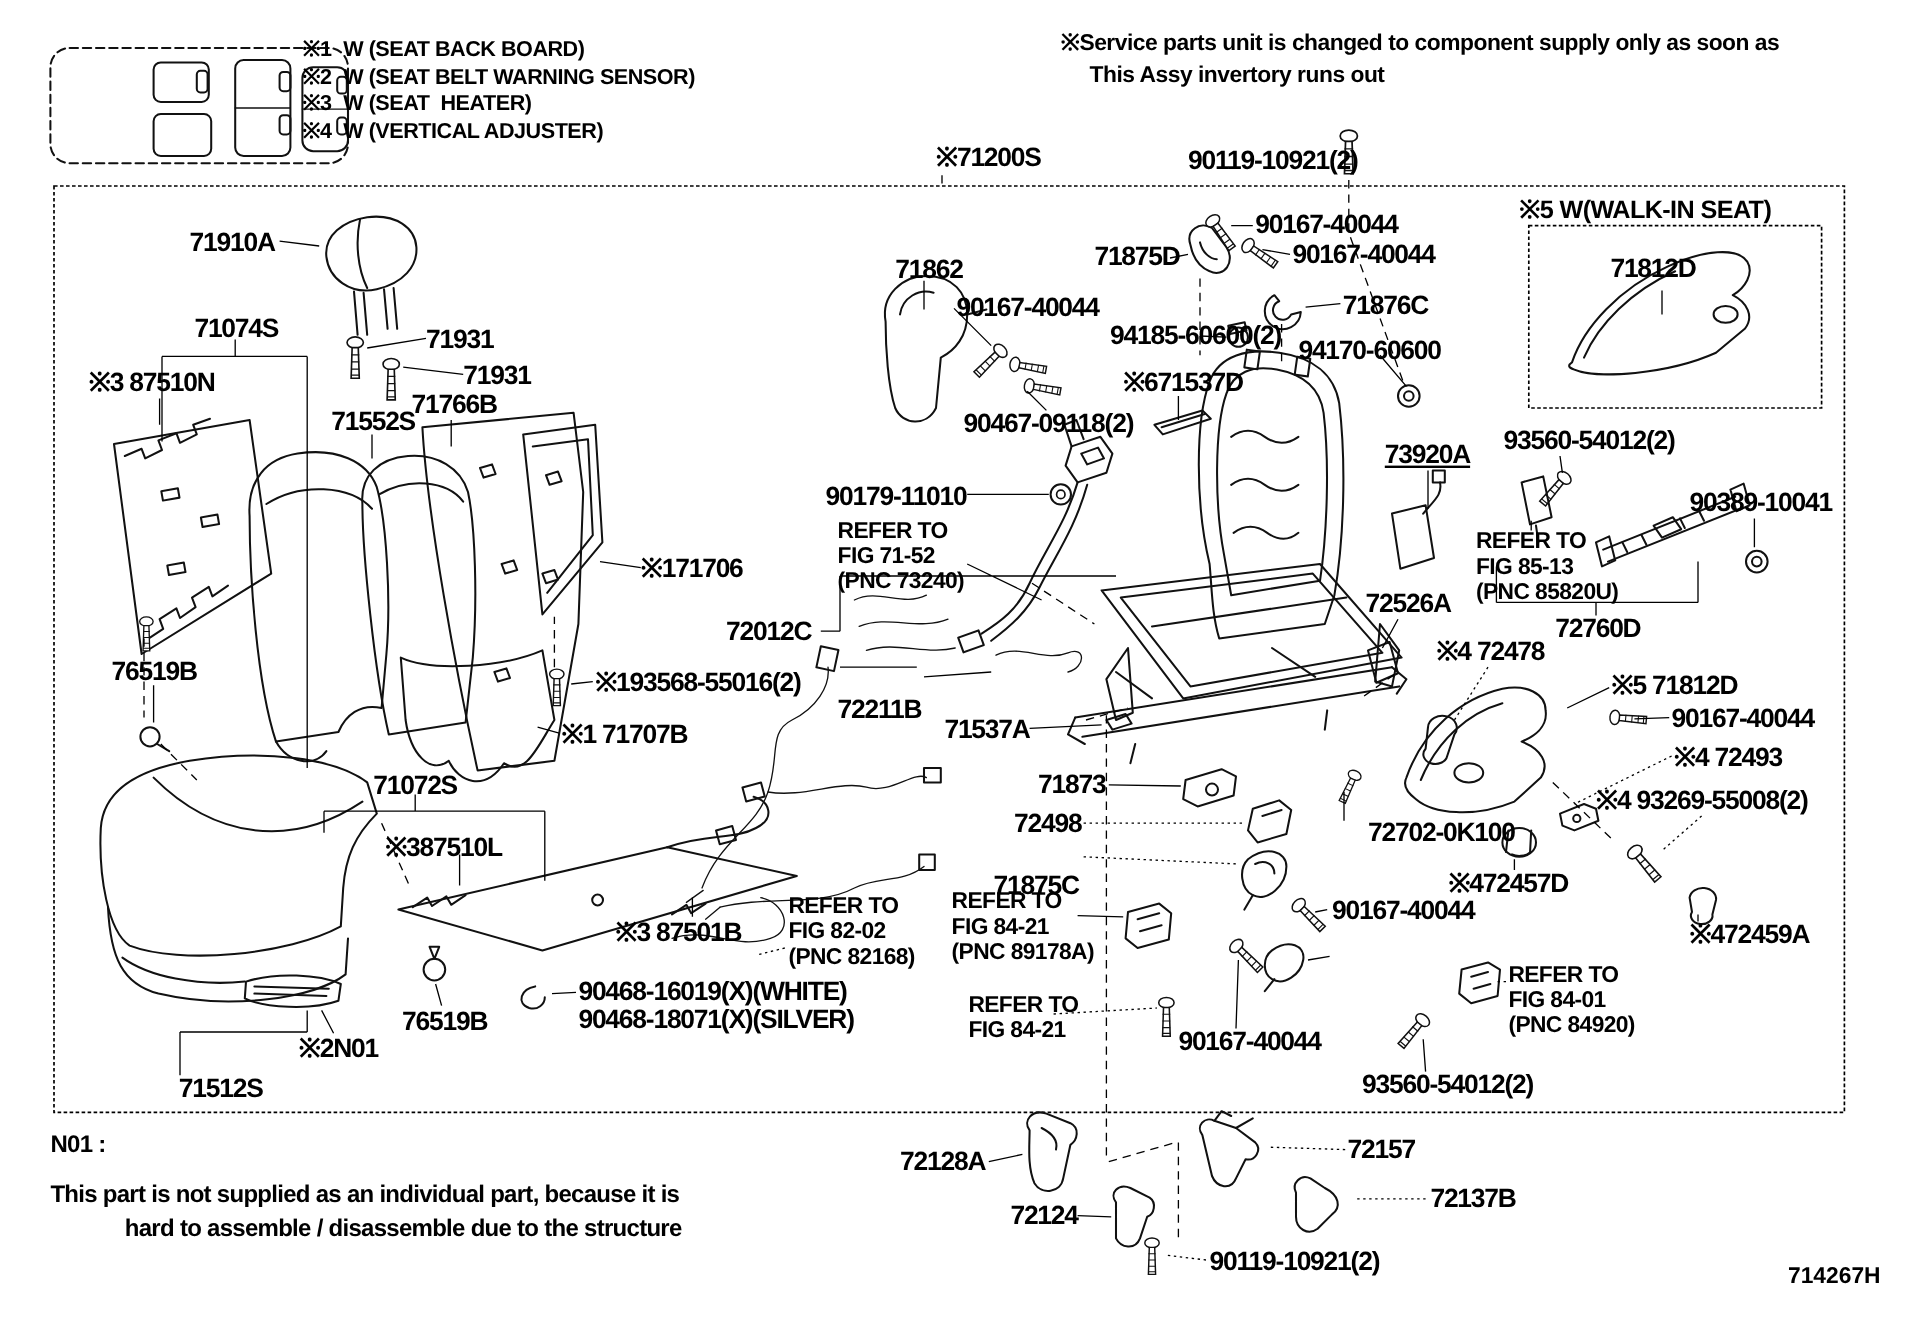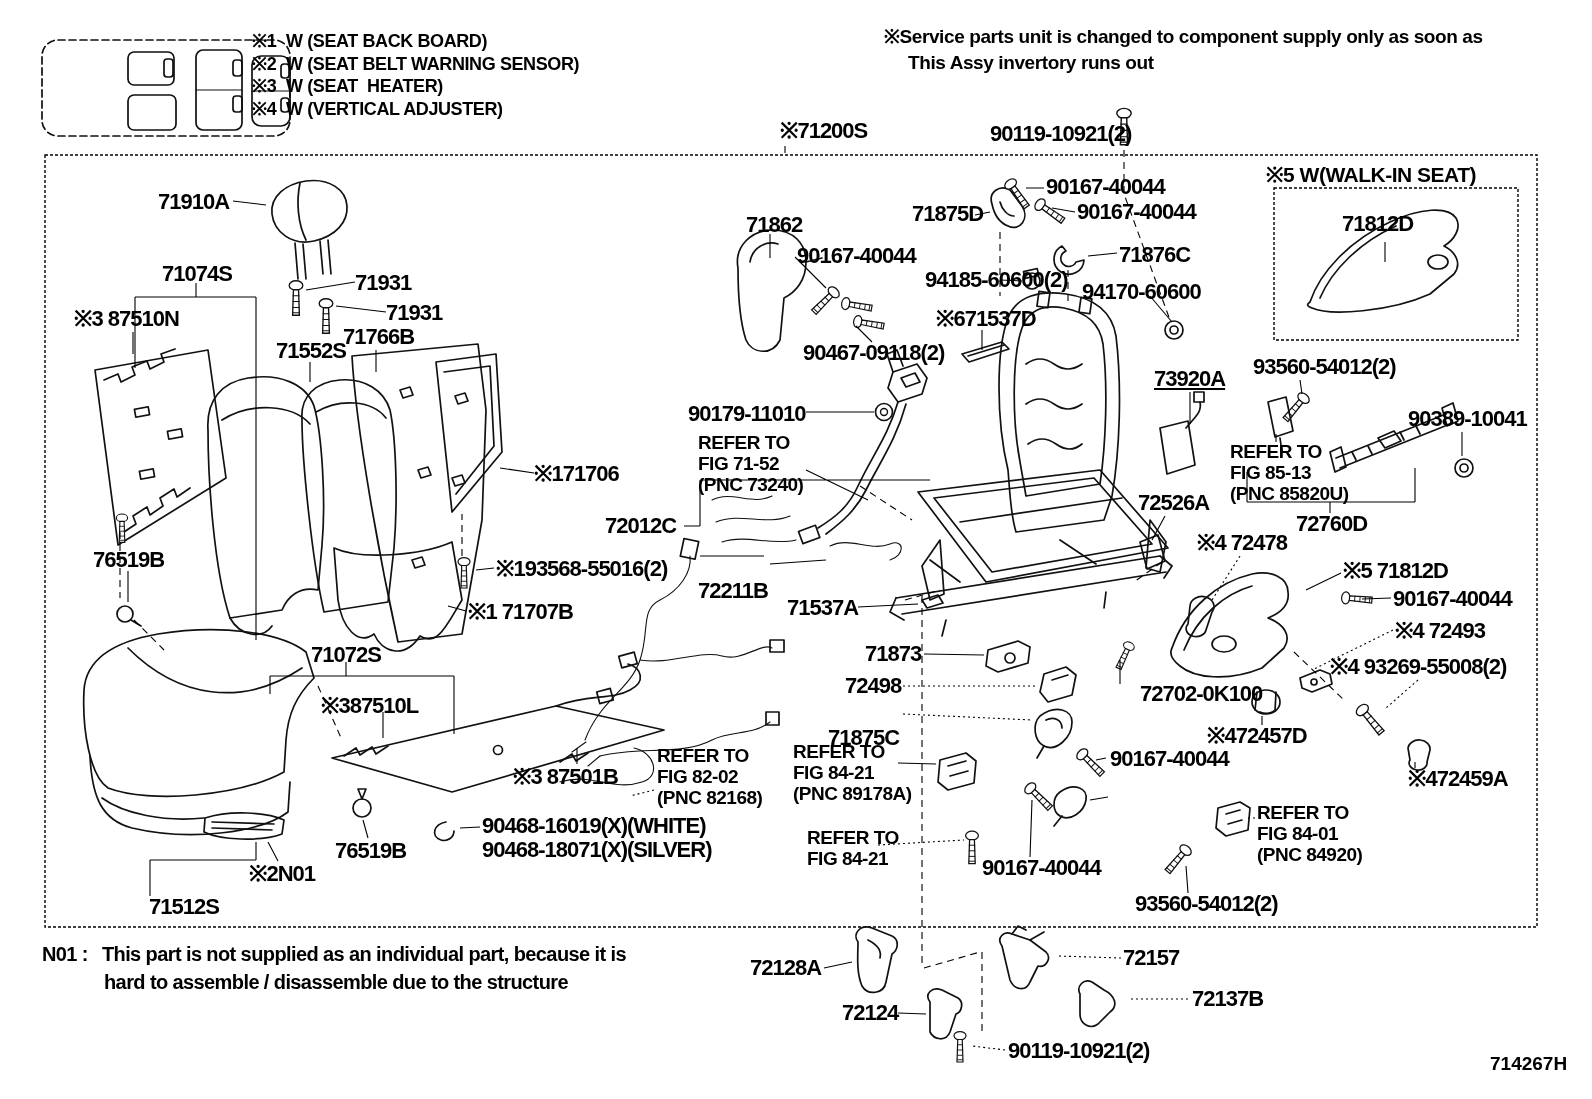--- a/index.html
+++ b/index.html
@@ -9,21 +9,21 @@
   .art path,.art rect,.art ellipse,.art circle,.art line,.art polyline{fill:none;stroke:#111;stroke-width:1.7;stroke-linejoin:round;stroke-linecap:round;}
   .thin path,.thin line{stroke-width:1.1;}
   .pn{position:absolute;font:700 22px/1.02 "Liberation Sans",sans-serif;letter-spacing:-1px;white-space:pre;}
   .ref{position:absolute;font:700 19px/21px "Liberation Sans",sans-serif;letter-spacing:-0.5px;white-space:pre-line;}
   .legend{position:absolute;left:252px;top:30px;}
   .legend-row{font:700 18px/22.5px "Liberation Sans",sans-serif;letter-spacing:-0.4px;white-space:pre;}
   .legend-row .mk{display:inline-block;min-width:34px;}
   .note{position:absolute;left:884px;top:24px;font:700 19px/26px "Liberation Sans",sans-serif;letter-spacing:-0.4px;}
   .note .l2{margin-left:24px;}
   .footnote{position:absolute;left:42px;top:940px;font:700 20px/28px "Liberation Sans",sans-serif;letter-spacing:-0.6px;}
-  .footnote .fl{display:flex;gap:14px;}
+  .footnote .fl{display:flex;gap:14px;flex-direction:column;}
   .footnote .l2{margin-left:62px;}
   .doc{position:absolute;left:1490px;top:1053px;font:700 19px "Liberation Sans",sans-serif;}
   .inset-title{position:absolute;left:1266px;top:160px;font:700 21px "Liberation Sans",sans-serif;letter-spacing:-0.5px;white-space:pre;}
 </style>
 </head>
 <body>
 
 <div id="stage">
 
 <svg width="1592" height="1099" viewBox="0 0 1592 1099">

